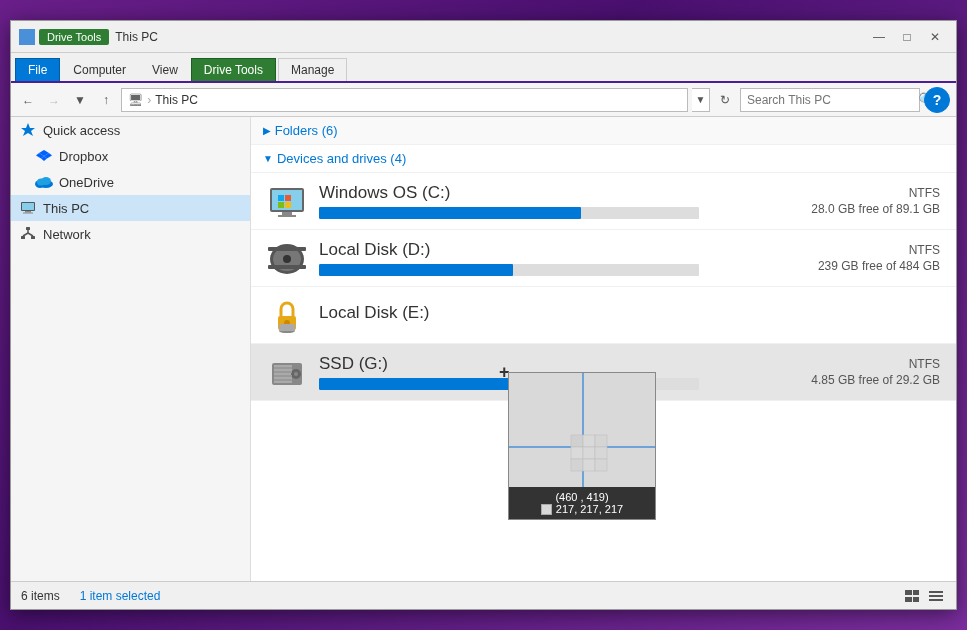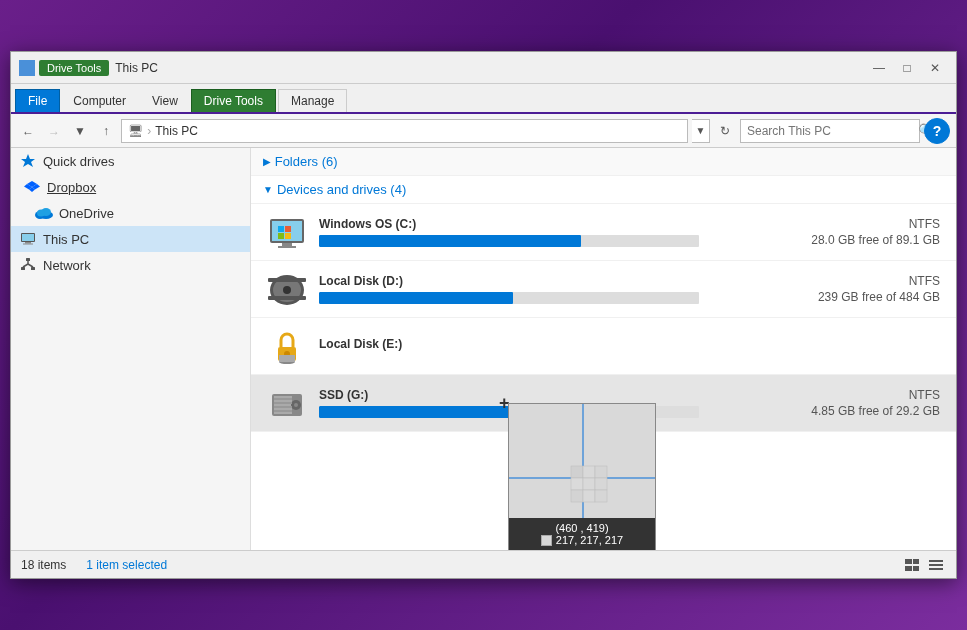--- a/index.html
+++ b/index.html
@@ -8,21 +8,21 @@
       height: 630px;
       background: linear-gradient(135deg, #6a1f8a 0%, #4a1070 40%, #7b2d9e 100%);
       display: flex;
       align-items: center;
       justify-content: center;
       font-family: 'Segoe UI', Arial, sans-serif;
       font-size: 12px;
     }
     .window {
       width: 947px;
-      height: 528px;
+      height: 590px;
       background: #f0f0f0;
       border: 1px solid #999;
       display: flex;
       flex-direction: column;
       box-shadow: 0 4px 20px rgba(0,0,0,0.5);
     }
     
     .title-bar {
       height: 32px;
       background: #f0f0f0;
@@ -251,24 +251,23 @@
       flex-shrink: 0;
       display: flex;
       align-items: center;
       justify-content: center;
     }
     .drive-info {
       flex: 1;
       min-width: 0;
     }
     .drive-name {
-      font-size: 12px;
+      font-size: 17px;
       color: #333;
       margin-bottom: 4px;
-      font-weight: bold;
     }
     .drive-bar-container {
       width: 380px;
       height: 12px;
       background: #ddd;
       border-radius: 1px;
       overflow: hidden;
     }
     .drive-bar-fill {
       height: 100%;
@@ -381,24 +380,24 @@
   <div class="main-content">
 
     <div class="sidebar">
 
       <div class="sidebar-item">
         <div class="sidebar-icon">
           <svg width="16" height="16" viewBox="0 0 16 16">
             <polygon points="8,1 10,6 15,6 11,9 13,14 8,11 3,14 5,9 1,6 6,6" fill="#0078d7" stroke="none"></polygon>
           </svg>
         </div>
-        <span>Quick drives</span>
+        <span>Quick access</span>
       </div>
 
-      <div class="sidebar-item" style="padding-left:12px;text-decoration:underline;">
+      <div class="sidebar-item" style="padding-left:24px;">
         <div class="sidebar-icon">
           <svg width="16" height="16" viewBox="0 0 16 16">
             <polygon points="8,2 13,5 8,8 3,5" fill="#0061ff"></polygon>
             <polygon points="3,5 8,8 5,10.5 0,7.5" fill="#0061ff"></polygon>
             <polygon points="13,5 8,8 11,10.5 16,7.5" fill="#0061ff"></polygon>
             <polygon points="5,10.5 8,8 11,10.5 8,13" fill="#0061ff"></polygon>
           </svg>
         </div>
         <span>Dropbox</span>
       </div>
@@ -574,21 +573,21 @@
               <span>217, 217, 217</span>
             </div>
           </div>
         </div>
 
       </div>
     </div>
   </div>
 
   <div class="status-bar">
-    <span>18 items</span>
+    <span>6 items</span>
     <span class="status-selected">1 item selected</span>
     <div class="status-bar-right">
       <button class="view-btn">
         <svg width="16" height="16" viewBox="0 0 16 16">
           <rect x="1" y="2" width="7" height="5" fill="#555"></rect>
           <rect x="9" y="2" width="6" height="5" fill="#555"></rect>
           <rect x="1" y="9" width="7" height="5" fill="#555"></rect>
           <rect x="9" y="9" width="6" height="5" fill="#555"></rect>
         </svg>
       </button>

